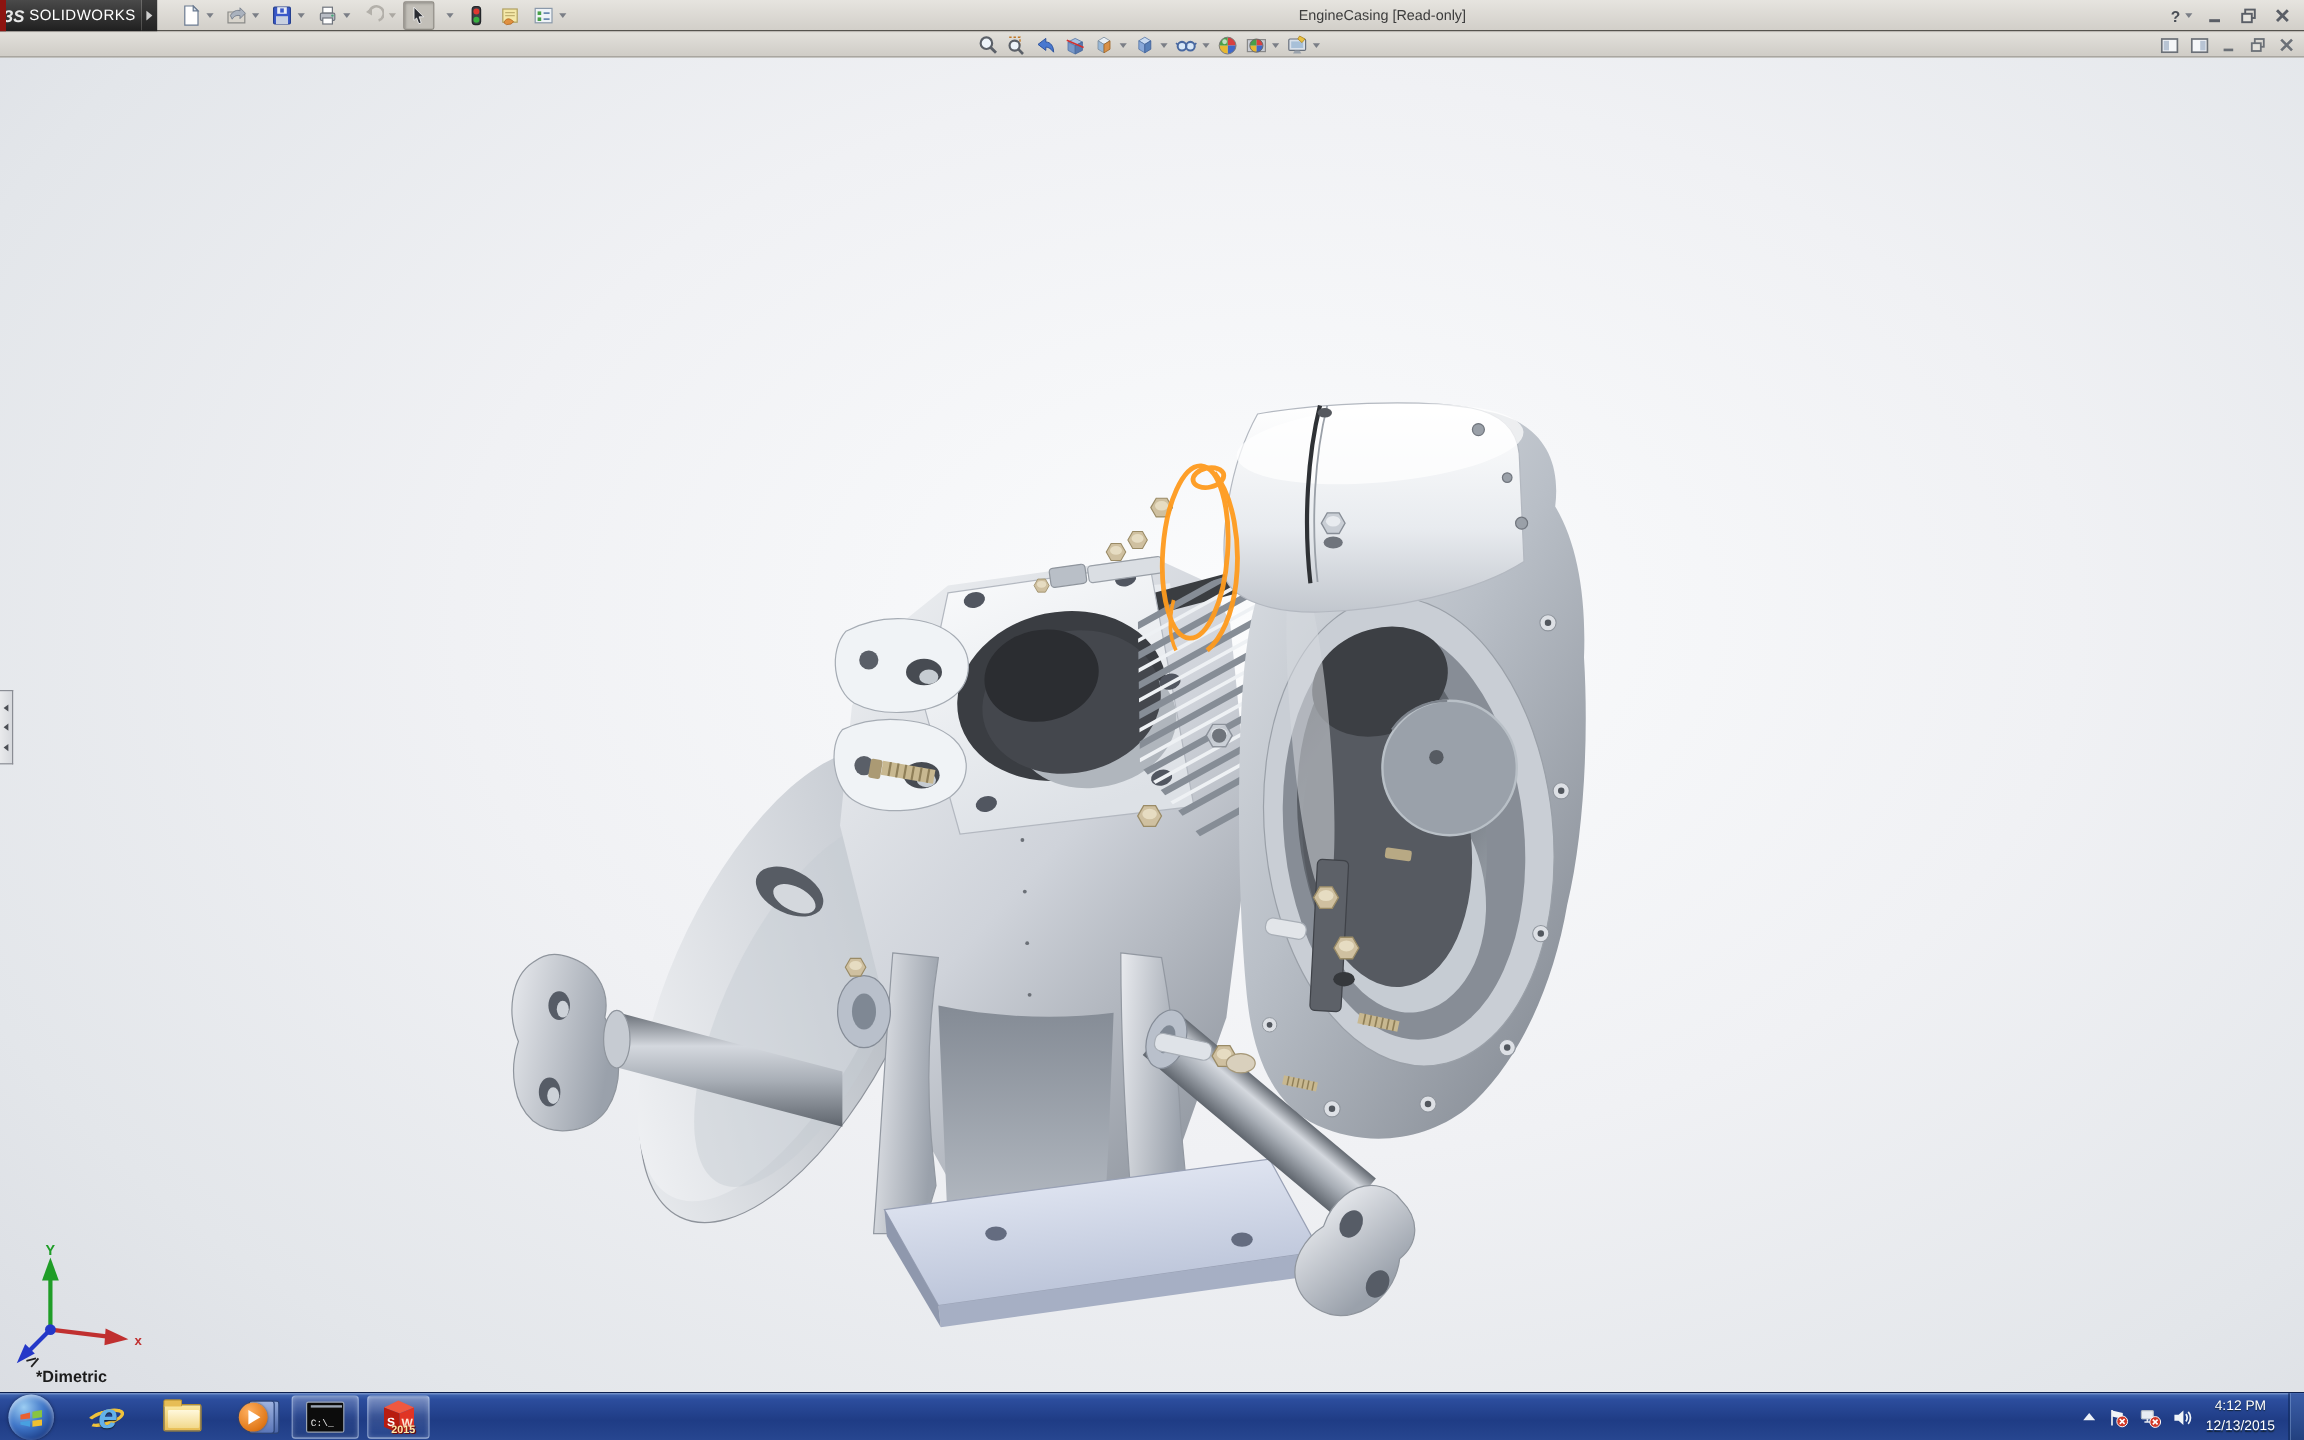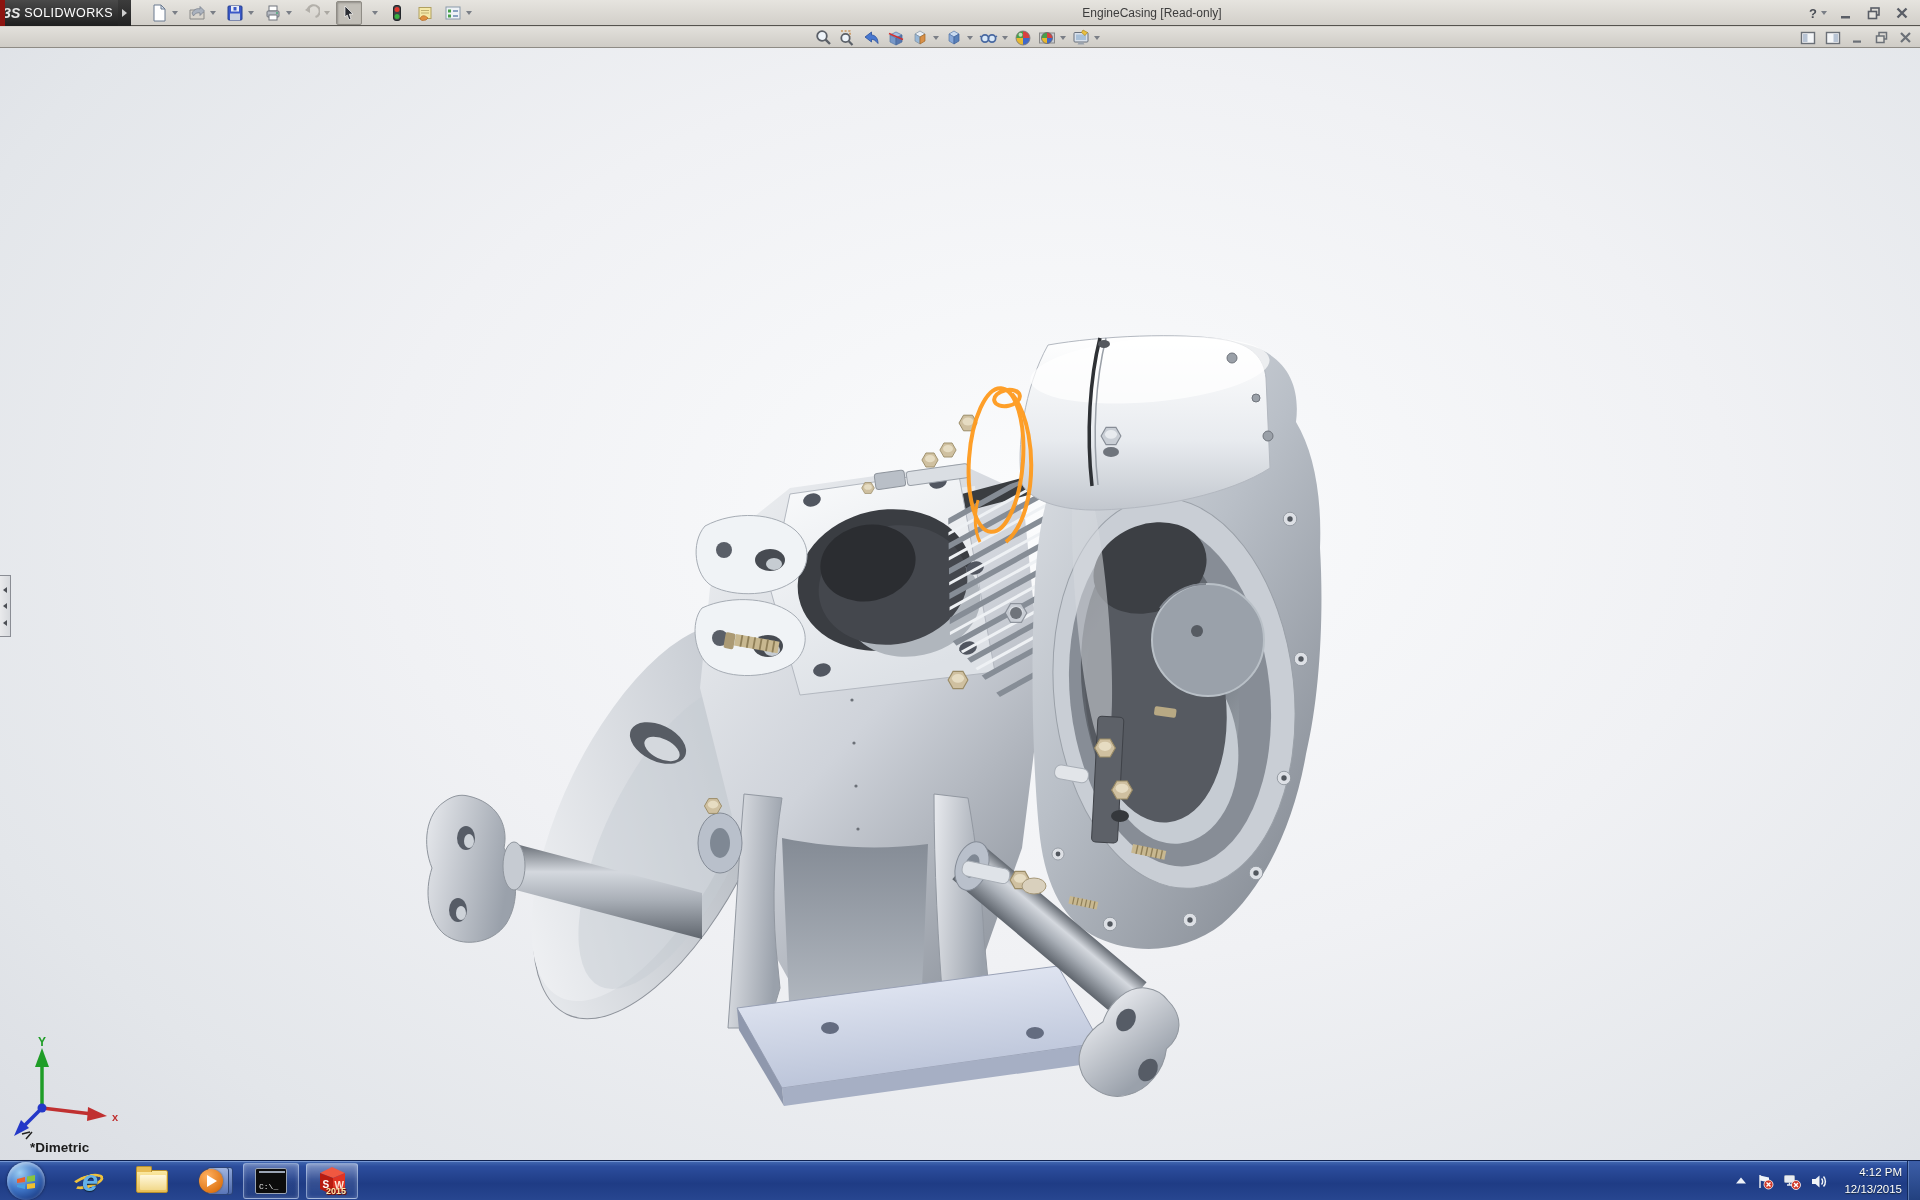--- a/index.html
+++ b/index.html
@@ -57,21 +57,21 @@
   .ie-e { font-size:29px; font-weight:bold; font-style:italic; color:#63b1ea; text-shadow:0 1px 1px #123; position:relative; z-index:2; }
   .ie-ring { position:absolute; width:32px; height:13px; border:3px solid #efc23c; border-left-color:transparent; border-radius:50%; transform:rotate(-16deg); top:11px; left:0; }
   .folder { width:32px; height:23px; background:linear-gradient(#fbe9a2,#e7bd55); border:1px solid #b58f2e; border-radius:2px; position:relative; }
   .folder::before { content:""; position:absolute; left:-1px; top:-5px; width:14px; height:5px; background:#e7bd55; border:1px solid #b58f2e; border-bottom:none; border-radius:2px 2px 0 0; }
   .folder::after { content:""; position:absolute; left:3px; top:4px; width:26px; height:15px; background:linear-gradient(#fff8dc,#f2d98c); border-radius:1px; }
   .cmdicon { width:32px; height:26px; background:#0c0c0c; border:1px solid #9aa4b4; border-radius:2px; padding:2px 0 0 3px; }
   .cmdicon::before { content:""; display:block; width:26px; height:2px; background:#9aa4b4; margin-bottom:2px; }
   .cmd-text { font-family:"Liberation Mono",monospace; font-size:8px; color:#e8e8e8; letter-spacing:0; }
   .sw-year { position:absolute; right:3px; bottom:2px; font-size:9px; font-weight:bold; color:#ffe9a8; text-shadow:0 0 2px #801010, 1px 1px 0 #601010;padding-left:28px; }
   .tray { position:absolute; right:92px; top:0; height:40px; display:flex; align-items:center; gap:9px; }
-  .clock { position:absolute; right:18px; top:3px; width:70px; text-align:right; color:#fff; font-size:11.5px; line-height:1.45; text-shadow:0 1px 1px #123; }
+  .clock { position:absolute; right:18px; top:3px; width:70px; text-align:center; color:#fff; font-size:11.5px; line-height:1.45; text-shadow:0 1px 1px #123; }
   .showdesk { position:absolute; right:0; top:0; width:13px; height:40px; background:linear-gradient(#3c5ea8,#22407e); border-left:1px solid #122a5e; box-shadow:inset 1px 0 0 rgba(170,200,240,.4); }
 </style>
 </head>
 <body>
 
 <div class="titlebar">
   <div class="logoblock">
     <div class="accent"></div>
     <span class="logo-mark">ЗS</span>
     <span class="logo-text">SOLIDWORKS</span>

